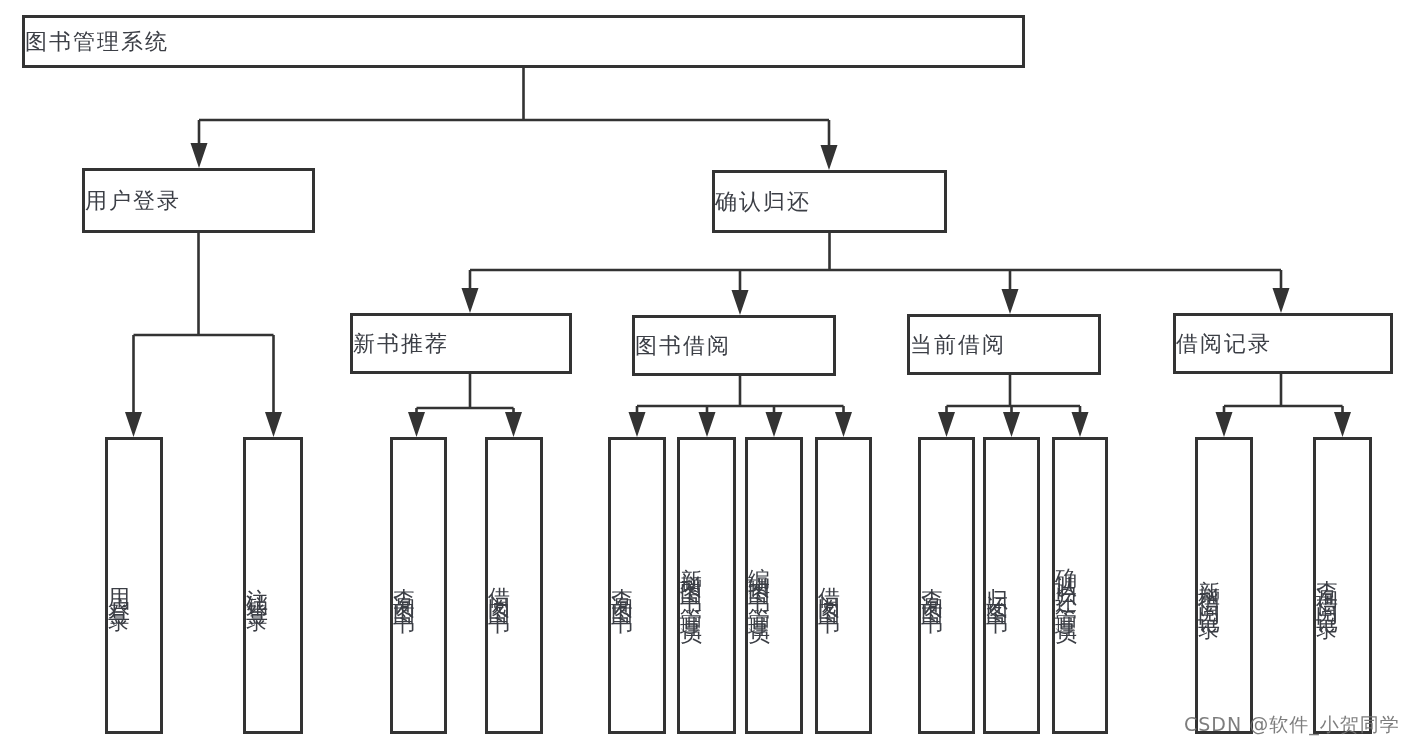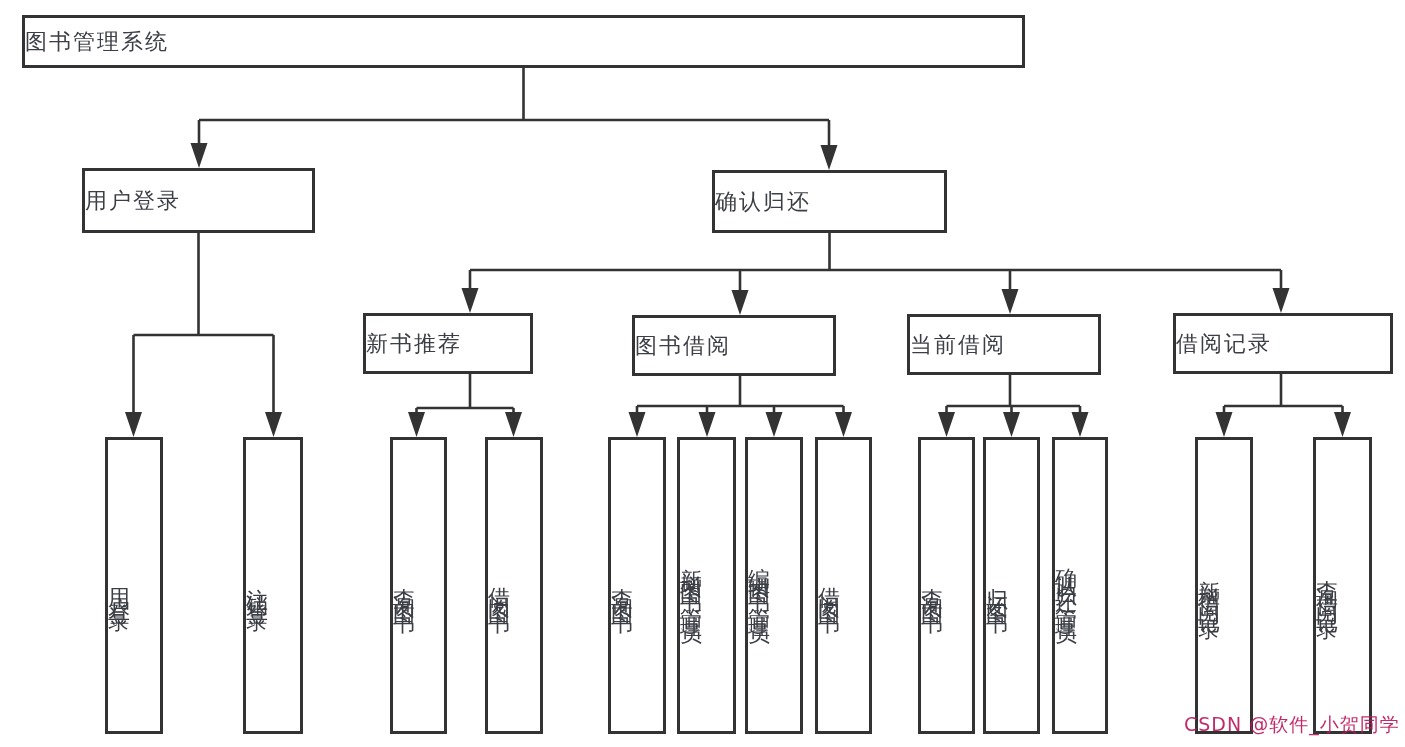--- a/index.html
+++ b/index.html
@@ -30,21 +30,21 @@
     writing-mode:vertical-rl;
     text-orientation:mixed;
     letter-spacing:8px;
     white-space:normal;
   }
   .watermark{
     position:absolute;
     left:1184px;top:712px;
     z-index:5;
     font-size:19px;
-    color:#be185d;
+    color:#737373;
     opacity:.92;
     letter-spacing:1px;
     white-space:nowrap;
   }
 </style>
 </head>
 <body>
 
 <svg id="connectors" width="1405" height="747" viewBox="0 0 1405 747">
   <path fill="none" stroke="#333333" stroke-width="2.6" d="
@@ -82,21 +82,21 @@
   <span class="lbl">图书管理系统</span>
 </div>
 
 <div class="node h" style="left:82px;top:168px;width:233px;height:65px">
   <span class="lbl">用户登录</span>
 </div>
 <div class="node h" style="left:712px;top:170px;width:235px;height:63px">
   <span class="lbl">确认归还</span>
 </div>
 
-<div class="node h" style="left:363px;top:313px;width:170px;height:61px">
+<div class="node h" style="left:350px;top:313px;width:222px;height:61px">
   <span class="lbl">新书推荐</span>
 </div>
 <div class="node h" style="left:632px;top:315px;width:204px;height:61px">
   <span class="lbl">图书借阅</span>
 </div>
 <div class="node h" style="left:907px;top:314px;width:194px;height:61px">
   <span class="lbl">当前借阅</span>
 </div>
 <div class="node h" style="left:1173px;top:313px;width:220px;height:61px">
   <span class="lbl">借阅记录</span>

